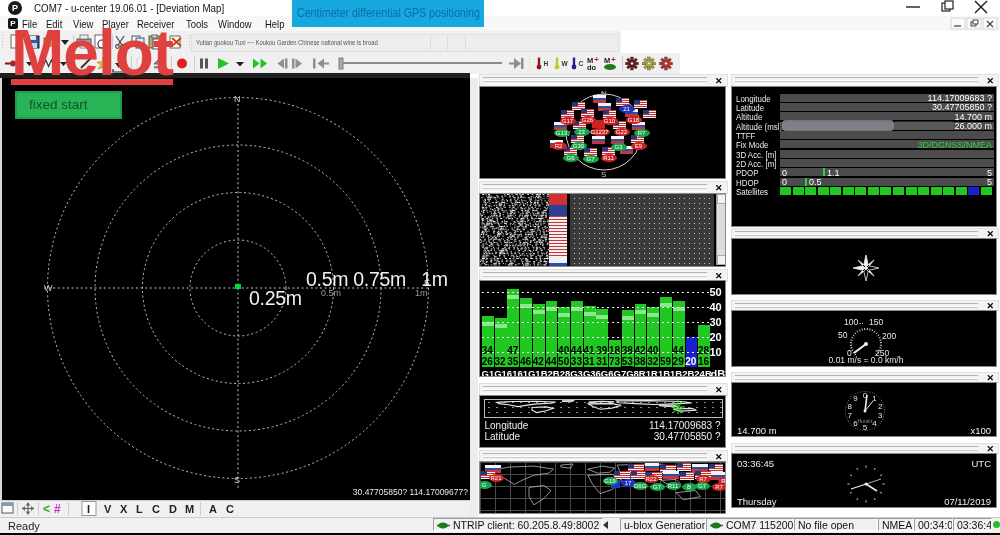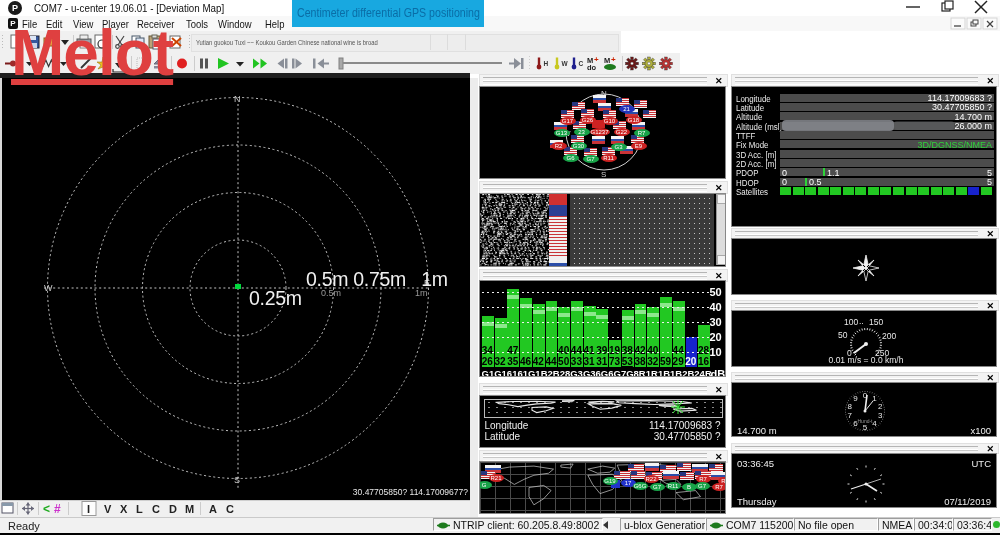--- a/index.html
+++ b/index.html
@@ -222,20 +222,21 @@
   <g fill="#f0f0f0" font-size="19.5" font-family="Liberation Sans" letter-spacing="-0.3">
     <text x="306" y="208">0.5m 0.75m&nbsp;&nbsp;&nbsp;1m</text>
     <text x="249" y="227">0.25m</text>
   </g>
   <g fill="#9a9a9a" font-size="9">
     <text x="321" y="218">0.5m</text>
     <text x="415" y="218">1m</text>
   </g>
   <text x="468" y="417" fill="#e8e8e8" font-size="8.5" text-anchor="end">30.47705850? 114.17009677?</text>
 </svg>
+<div class="abs" style="left:15px;top:91px;width:91px;height:24px;background:#29b357;border:2px solid #1f9e49;color:#14532a;font-size:13.5px;line-height:24px;padding-left:12px;">fixed start</div>
 
 <div class="abs" style="left:0;top:500px;width:470px;height:17px;background:#f0f0f0;border-top:1px solid #cfcfcf;"></div>
 <div id="tbb" class="abs" style="left:0;top:500px;width:470px;height:17px;">
       <svg width="470" height="17" style="position:absolute;left:0;top:0">
         <rect x="2" y="3" width="11" height="10" fill="#fff" stroke="#556"></rect>
         <rect x="2" y="3" width="11" height="3" fill="#89a"></rect>
         <line x1="17.5" y1="2" x2="17.5" y2="15" stroke="#ccc"></line>
         <g stroke="#667" stroke-width="1.2">
           <line x1="22" y1="8.5" x2="34" y2="8.5"></line>
           <line x1="28" y1="2.5" x2="28" y2="14.5"></line>
@@ -1688,21 +1689,21 @@
       <div style="position:absolute;left:52.38px;top:75px;width:12.72px;font-size:10px;font-weight:bold;color:#000;text-align:center;">42</div>
       <div style="position:absolute;left:65.1px;top:75px;width:12.72px;font-size:10px;font-weight:bold;color:#000;text-align:center;">44</div>
       <div style="position:absolute;left:77.82000000000001px;top:64px;width:12.72px;font-size:10px;font-weight:bold;color:#000;text-align:center;">40</div>
       <div style="position:absolute;left:77.82000000000001px;top:75px;width:12.72px;font-size:10px;font-weight:bold;color:#000;text-align:center;">50</div>
       <div style="position:absolute;left:90.54px;top:64px;width:12.72px;font-size:10px;font-weight:bold;color:#000;text-align:center;">44</div>
       <div style="position:absolute;left:90.54px;top:75px;width:12.72px;font-size:10px;font-weight:bold;color:#000;text-align:center;">33</div>
       <div style="position:absolute;left:103.26px;top:64px;width:12.72px;font-size:10px;font-weight:bold;color:#000;text-align:center;">41</div>
       <div style="position:absolute;left:103.26px;top:75px;width:12.72px;font-size:10px;font-weight:bold;color:#000;text-align:center;">31</div>
       <div style="position:absolute;left:115.98px;top:64px;width:12.72px;font-size:10px;font-weight:bold;color:#000;text-align:center;">39</div>
       <div style="position:absolute;left:115.98px;top:75px;width:12.72px;font-size:10px;font-weight:bold;color:#000;text-align:center;">31</div>
-      <div style="position:absolute;left:128.7px;top:64px;width:12.72px;font-size:10px;font-weight:bold;color:#000;text-align:center;">19</div>
+      <div style="position:absolute;left:128.7px;top:64px;width:12.72px;font-size:10px;font-weight:bold;color:#000;text-align:center;">18</div>
       <div style="position:absolute;left:128.7px;top:75px;width:12.72px;font-size:10px;font-weight:bold;color:#000;text-align:center;">73</div>
       <div style="position:absolute;left:141.42000000000002px;top:64px;width:12.72px;font-size:10px;font-weight:bold;color:#000;text-align:center;">38</div>
       <div style="position:absolute;left:141.42000000000002px;top:75px;width:12.72px;font-size:10px;font-weight:bold;color:#000;text-align:center;text-decoration:underline;">53</div>
       <div style="position:absolute;left:154.14000000000001px;top:64px;width:12.72px;font-size:10px;font-weight:bold;color:#000;text-align:center;">42</div>
       <div style="position:absolute;left:154.14000000000001px;top:75px;width:12.72px;font-size:10px;font-weight:bold;color:#000;text-align:center;">38</div>
       <div style="position:absolute;left:166.86px;top:64px;width:12.72px;font-size:10px;font-weight:bold;color:#000;text-align:center;">40</div>
       <div style="position:absolute;left:166.86px;top:75px;width:12.72px;font-size:10px;font-weight:bold;color:#000;text-align:center;">32</div>
       <div style="position:absolute;left:179.58px;top:64px;width:12.72px;font-size:10px;font-weight:bold;color:#000;text-align:center;margin-top:36px;">45</div>
       <div style="position:absolute;left:179.58px;top:75px;width:12.72px;font-size:10px;font-weight:bold;color:#000;text-align:center;">59</div>
       <div style="position:absolute;left:192.3px;top:64px;width:12.72px;font-size:10px;font-weight:bold;color:#000;text-align:center;">44</div>

